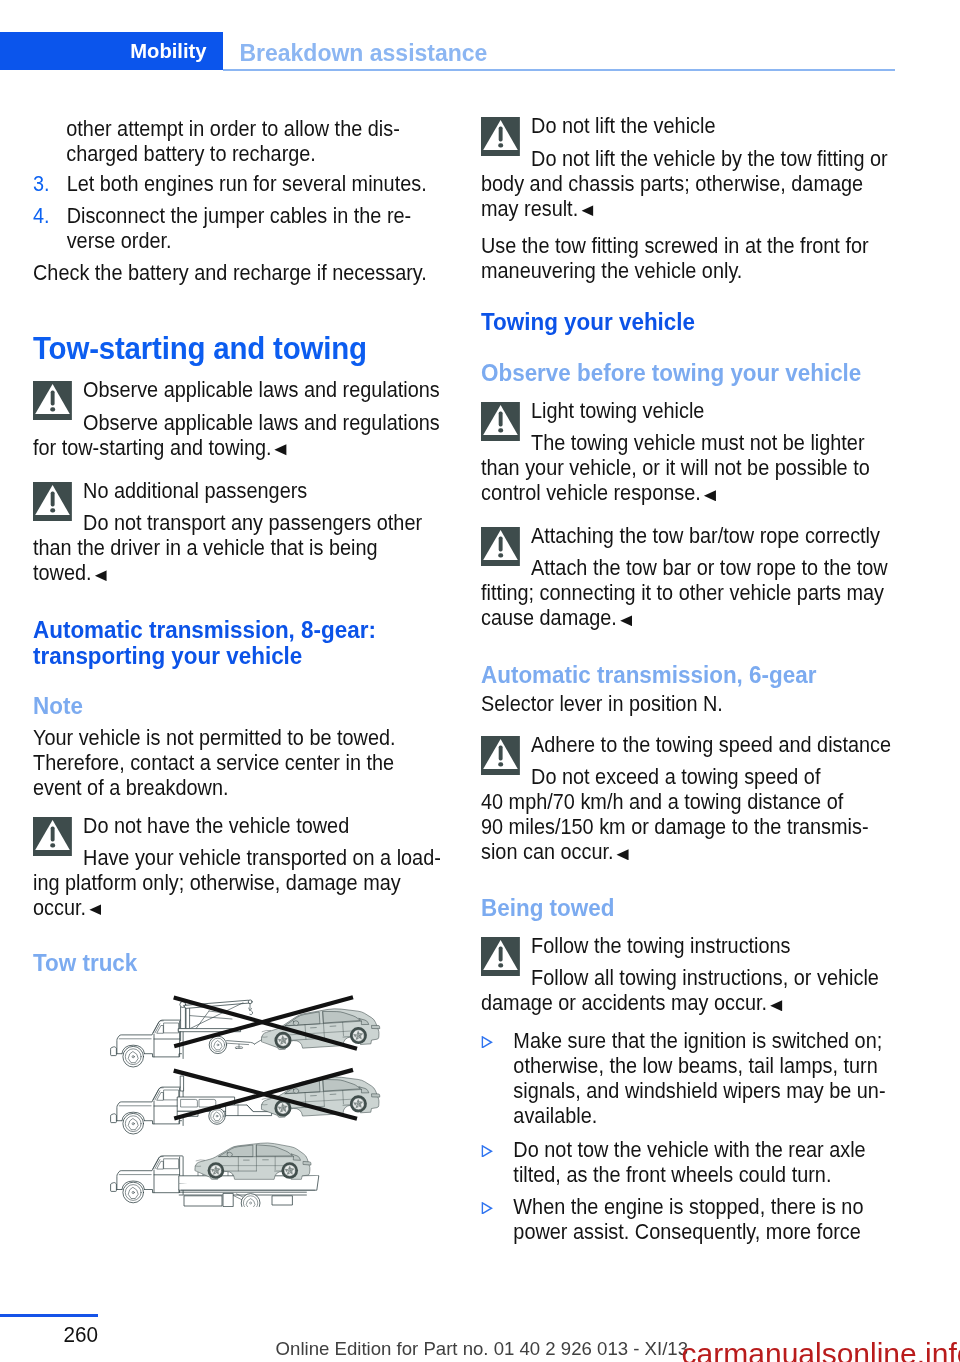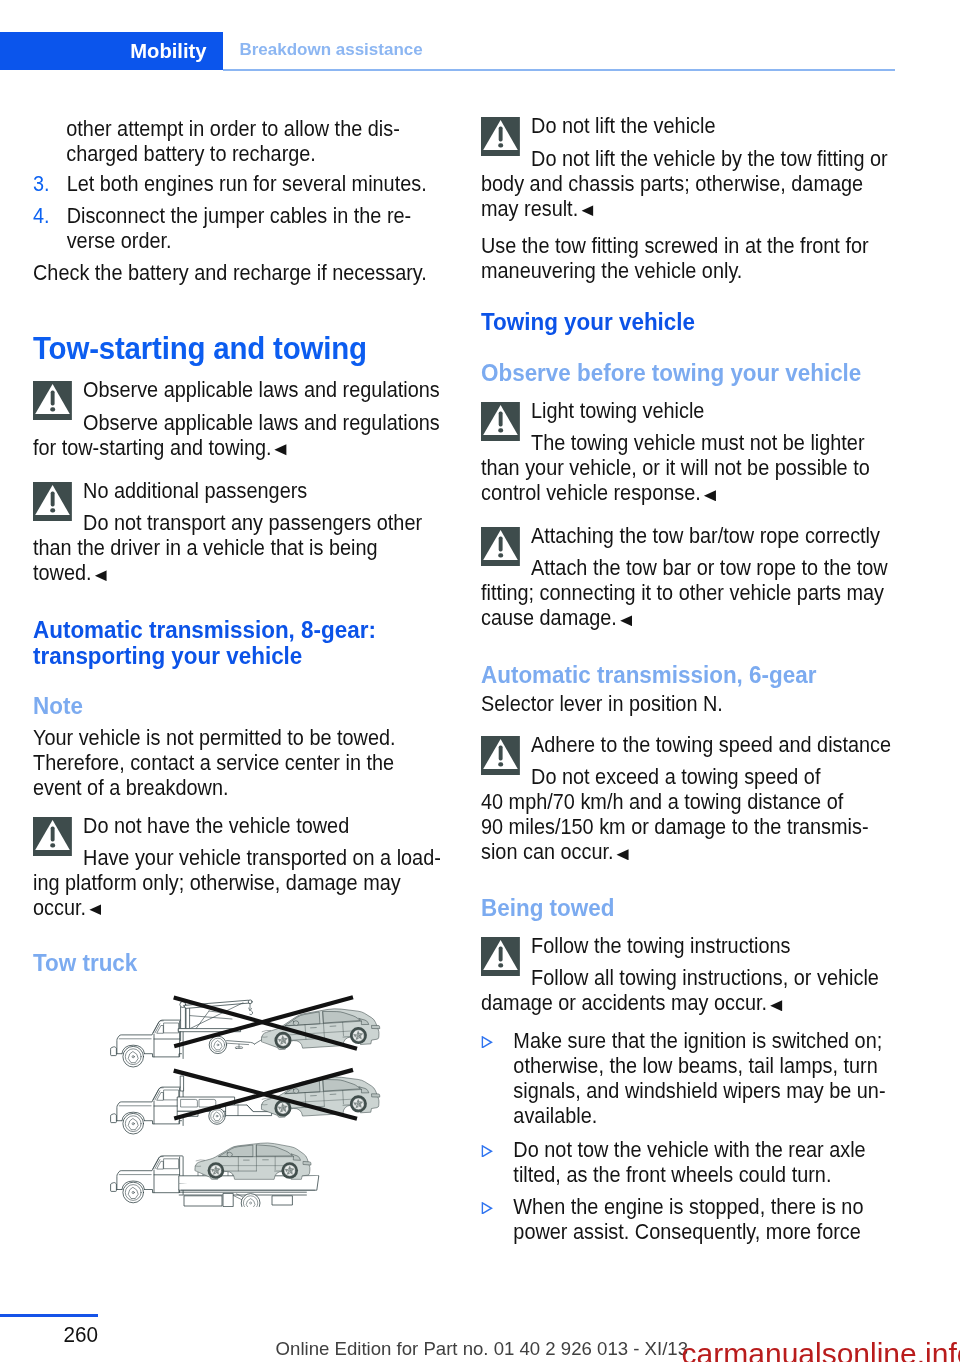--- a/index.html
+++ b/index.html
@@ -4,21 +4,21 @@
 <style>
   html,body{margin:0;padding:0;}
   body{width:960px;height:1362px;background:#ffffff;font-family:"Liberation Sans",sans-serif;
        overflow:hidden;position:relative;}
   .page{position:absolute;left:0;top:8px;width:948px;height:1362px;}
 
   
   .hdr-rule{position:absolute;left:223px;top:61px;width:672px;height:2px;background:#8cb6f2;}
   .hdr-chip{position:absolute;left:0;top:24px;width:223px;height:38px;background:#0b55ec;}
   .hdr-chip .lbl{position:absolute;right:16.5px;top:8.2px;color:#fff;font-weight:bold;font-size:20.2px;}
-  .hdr-sec{position:absolute;left:239.4px;top:32.2px;color:#8cb6f2;font-weight:bold;font-size:17px;}
+  .hdr-sec{position:absolute;left:239.4px;top:32.2px;color:#8cb6f2;font-weight:bold;font-size:23px;}
 
   
   .colL{position:absolute;left:33px;top:0;width:443.5px;transform:scaleX(0.92);transform-origin:0 0;}
   .colR{position:absolute;left:481px;top:0;width:450px;transform:scaleX(0.92);transform-origin:0 0;}
 
   .blk{position:absolute;left:0;}
   .txt{font-size:21.6px;line-height:25px;color:#141414;hyphens:manual;}
   p{margin:0;}
 
   .t1{font-size:32px;font-weight:bold;color:#0c5df0;line-height:34px;margin:0;letter-spacing:-0.2px;}

